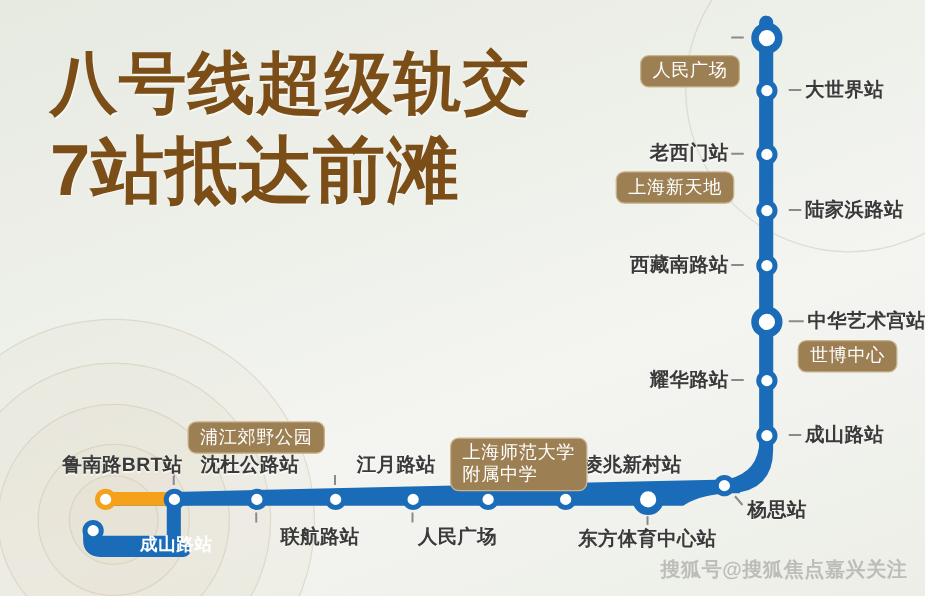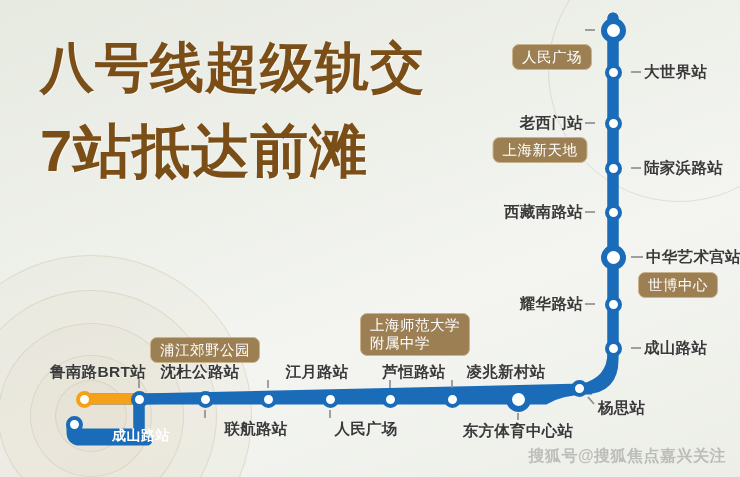--- a/index.html
+++ b/index.html
@@ -28,21 +28,21 @@
        border:1px solid rgba(180,180,170,0.35);pointer-events:none;}
 
   
   .headline{position:absolute;left:40px;top:40px;width:420px;}
   .hl-line{
     font-weight:bold;color:#7a4e16;letter-spacing:1px;line-height:1.0;
     text-shadow:1px 1px 0 rgba(255,255,255,0.55);
     white-space:nowrap;
   }
   .hl1{font-size:54px;}
-  .hl2{font-size:58px;margin-top:28px;}
+  .hl2{font-size:58px;margin-top:14px;}
 
   .proj-badge{
     position:absolute;left:38px;top:236px;
     background:#22B3EA;color:#ffffff;font-size:24px;font-weight:bold;
     padding:11px 20px;letter-spacing:2px;border-radius:2px;white-space:nowrap;
   }
 
   
   #lines{position:absolute;left:0;top:0;width:740px;height:477px;}
 
@@ -61,21 +61,21 @@
   .sname.l{transform:translate(-100%,-50%);}   
   .sname.c{transform:translate(-50%,0);}       
 
   
   .poi{
     position:absolute;background:#9C7F53;color:#ffffff;font-weight:normal;font-size:14.5px;
     padding:3px 9px;border-radius:7px;border:1.5px solid #c9b48c;white-space:nowrap;
     line-height:1.25;text-align:left;letter-spacing:0.5px;
   }
   .poi.c{transform:translate(-50%,0);}
-  .poi.two{padding:2px 9px 3px;}
+  .poi.two{padding:2px 9px 3px;margin-top:37px;}
 
   
   .branch-label{
     position:absolute;color:#ffffff;font-weight:bold;font-size:14px;white-space:nowrap;
     letter-spacing:0.5px;transform:translate(-50%,-50%);
   }
 
   
   .watermark{
     position:absolute;right:14px;bottom:10px;font-size:16px;font-weight:bold;

